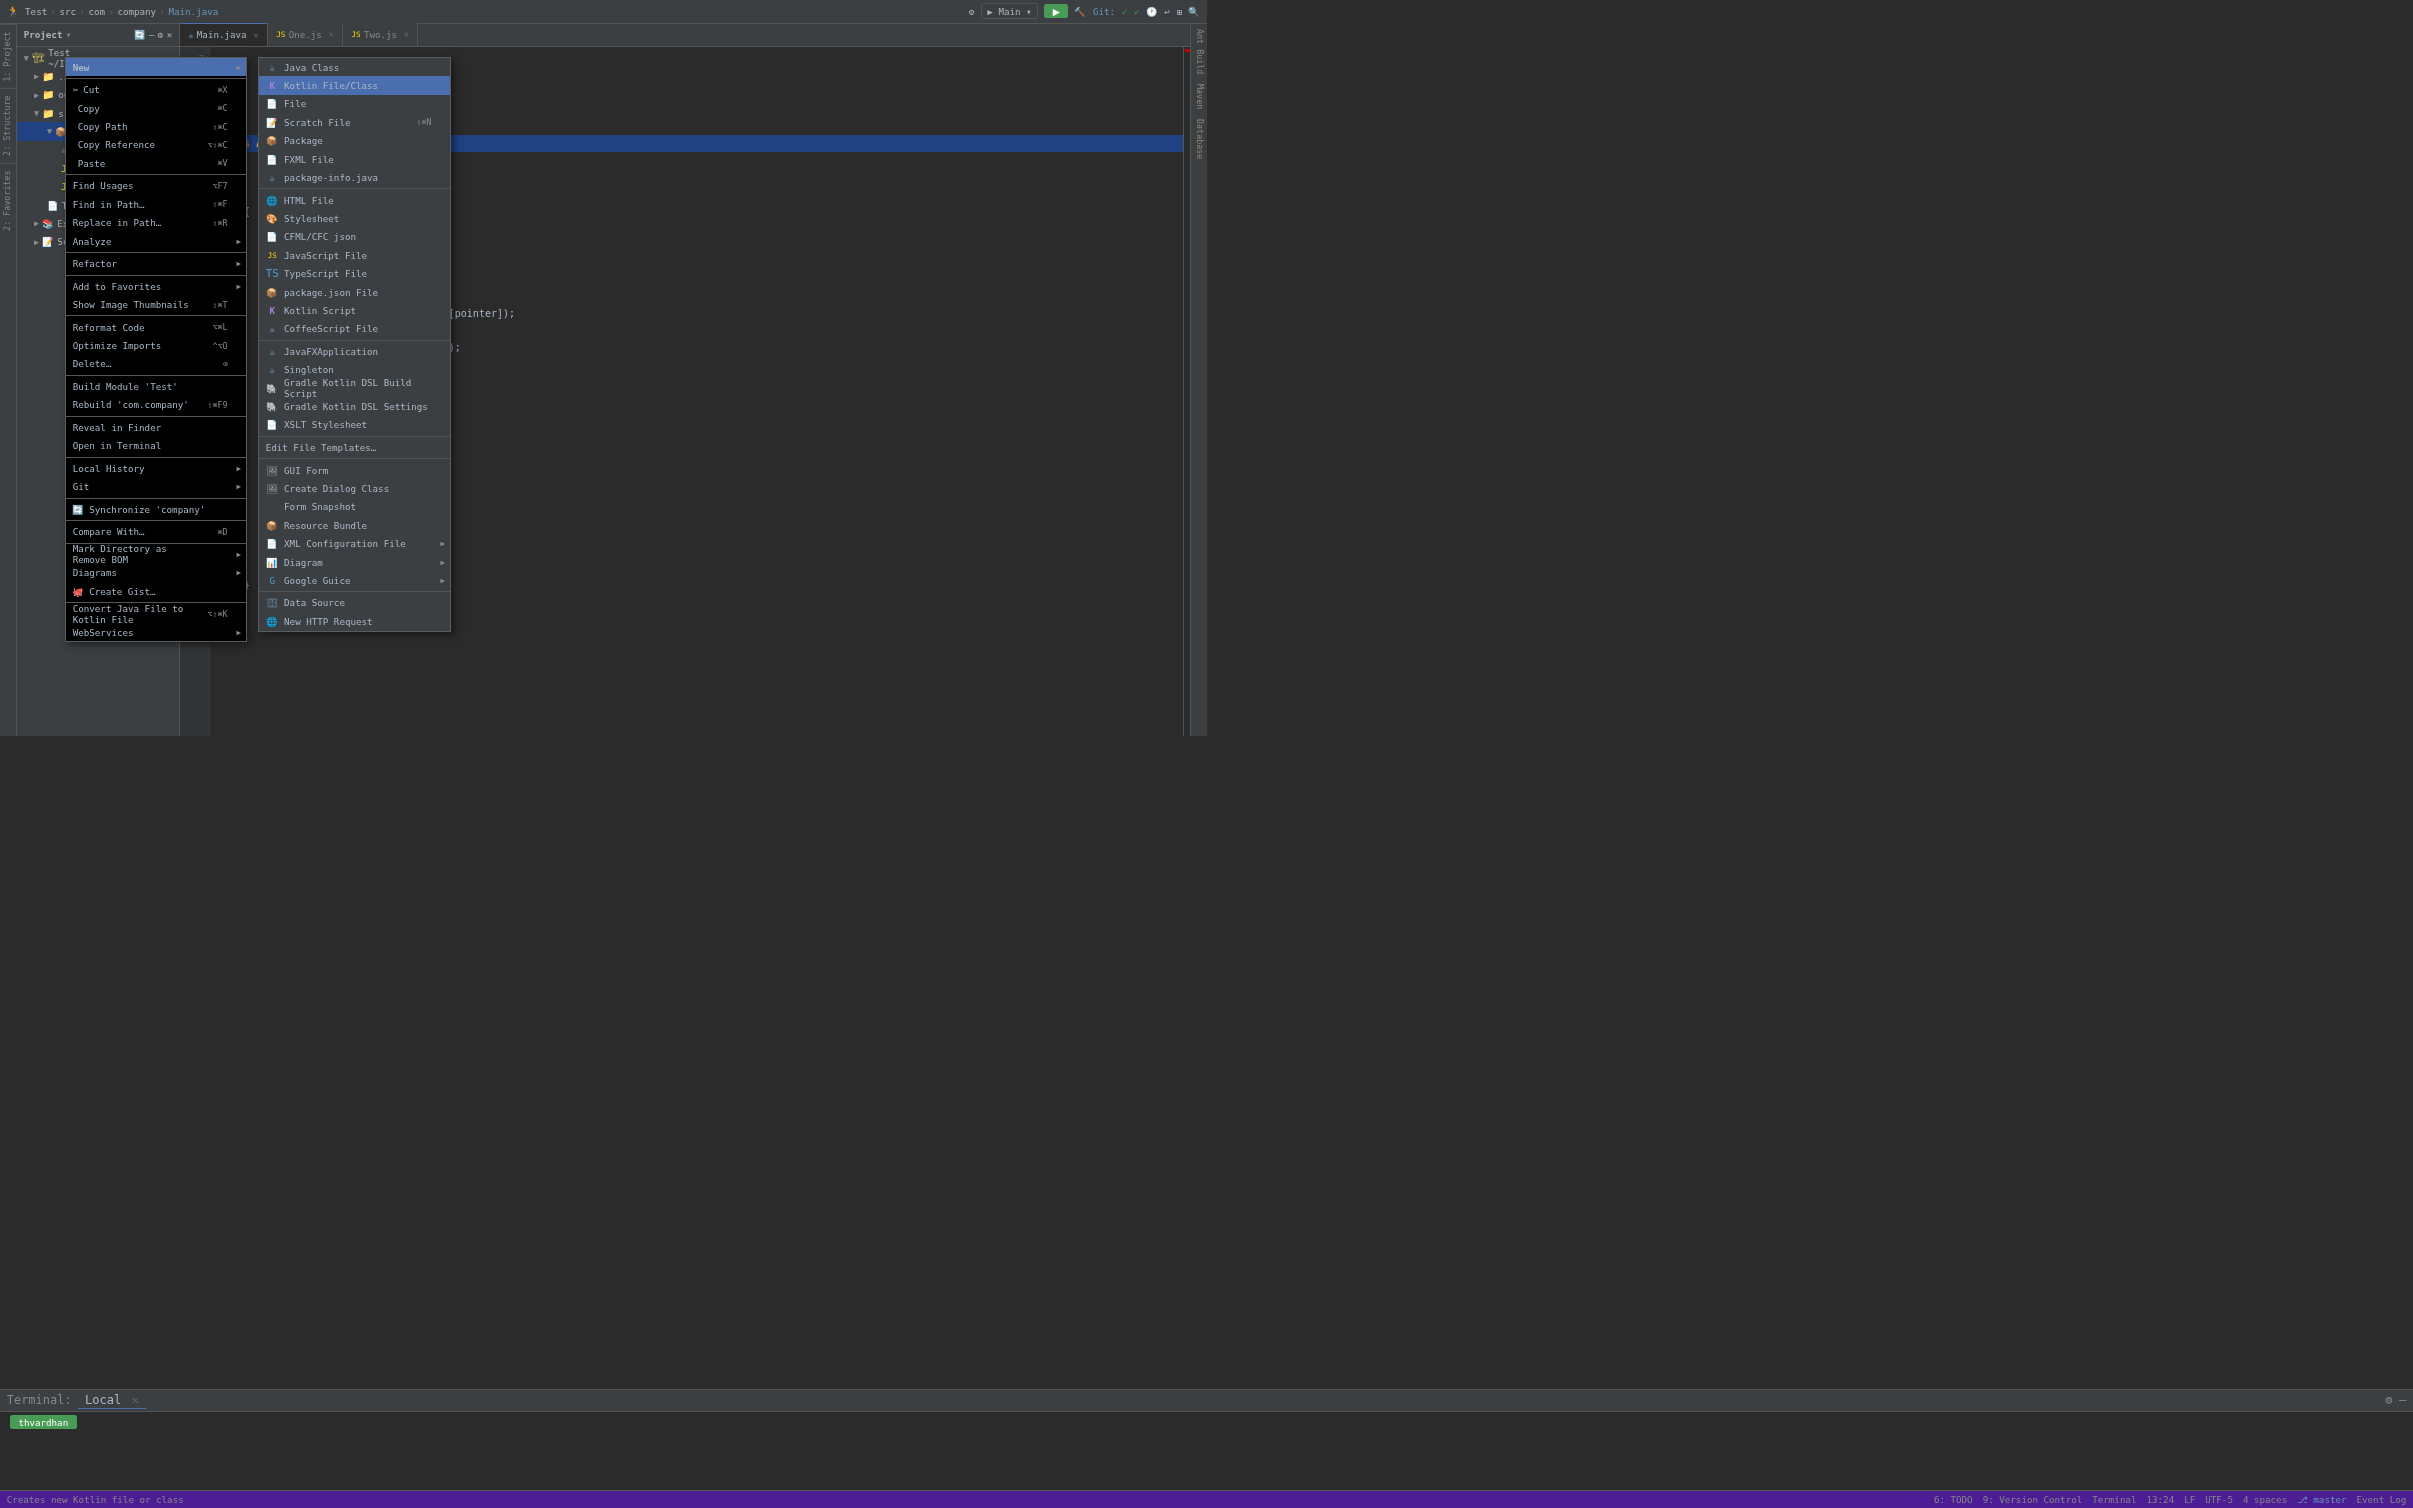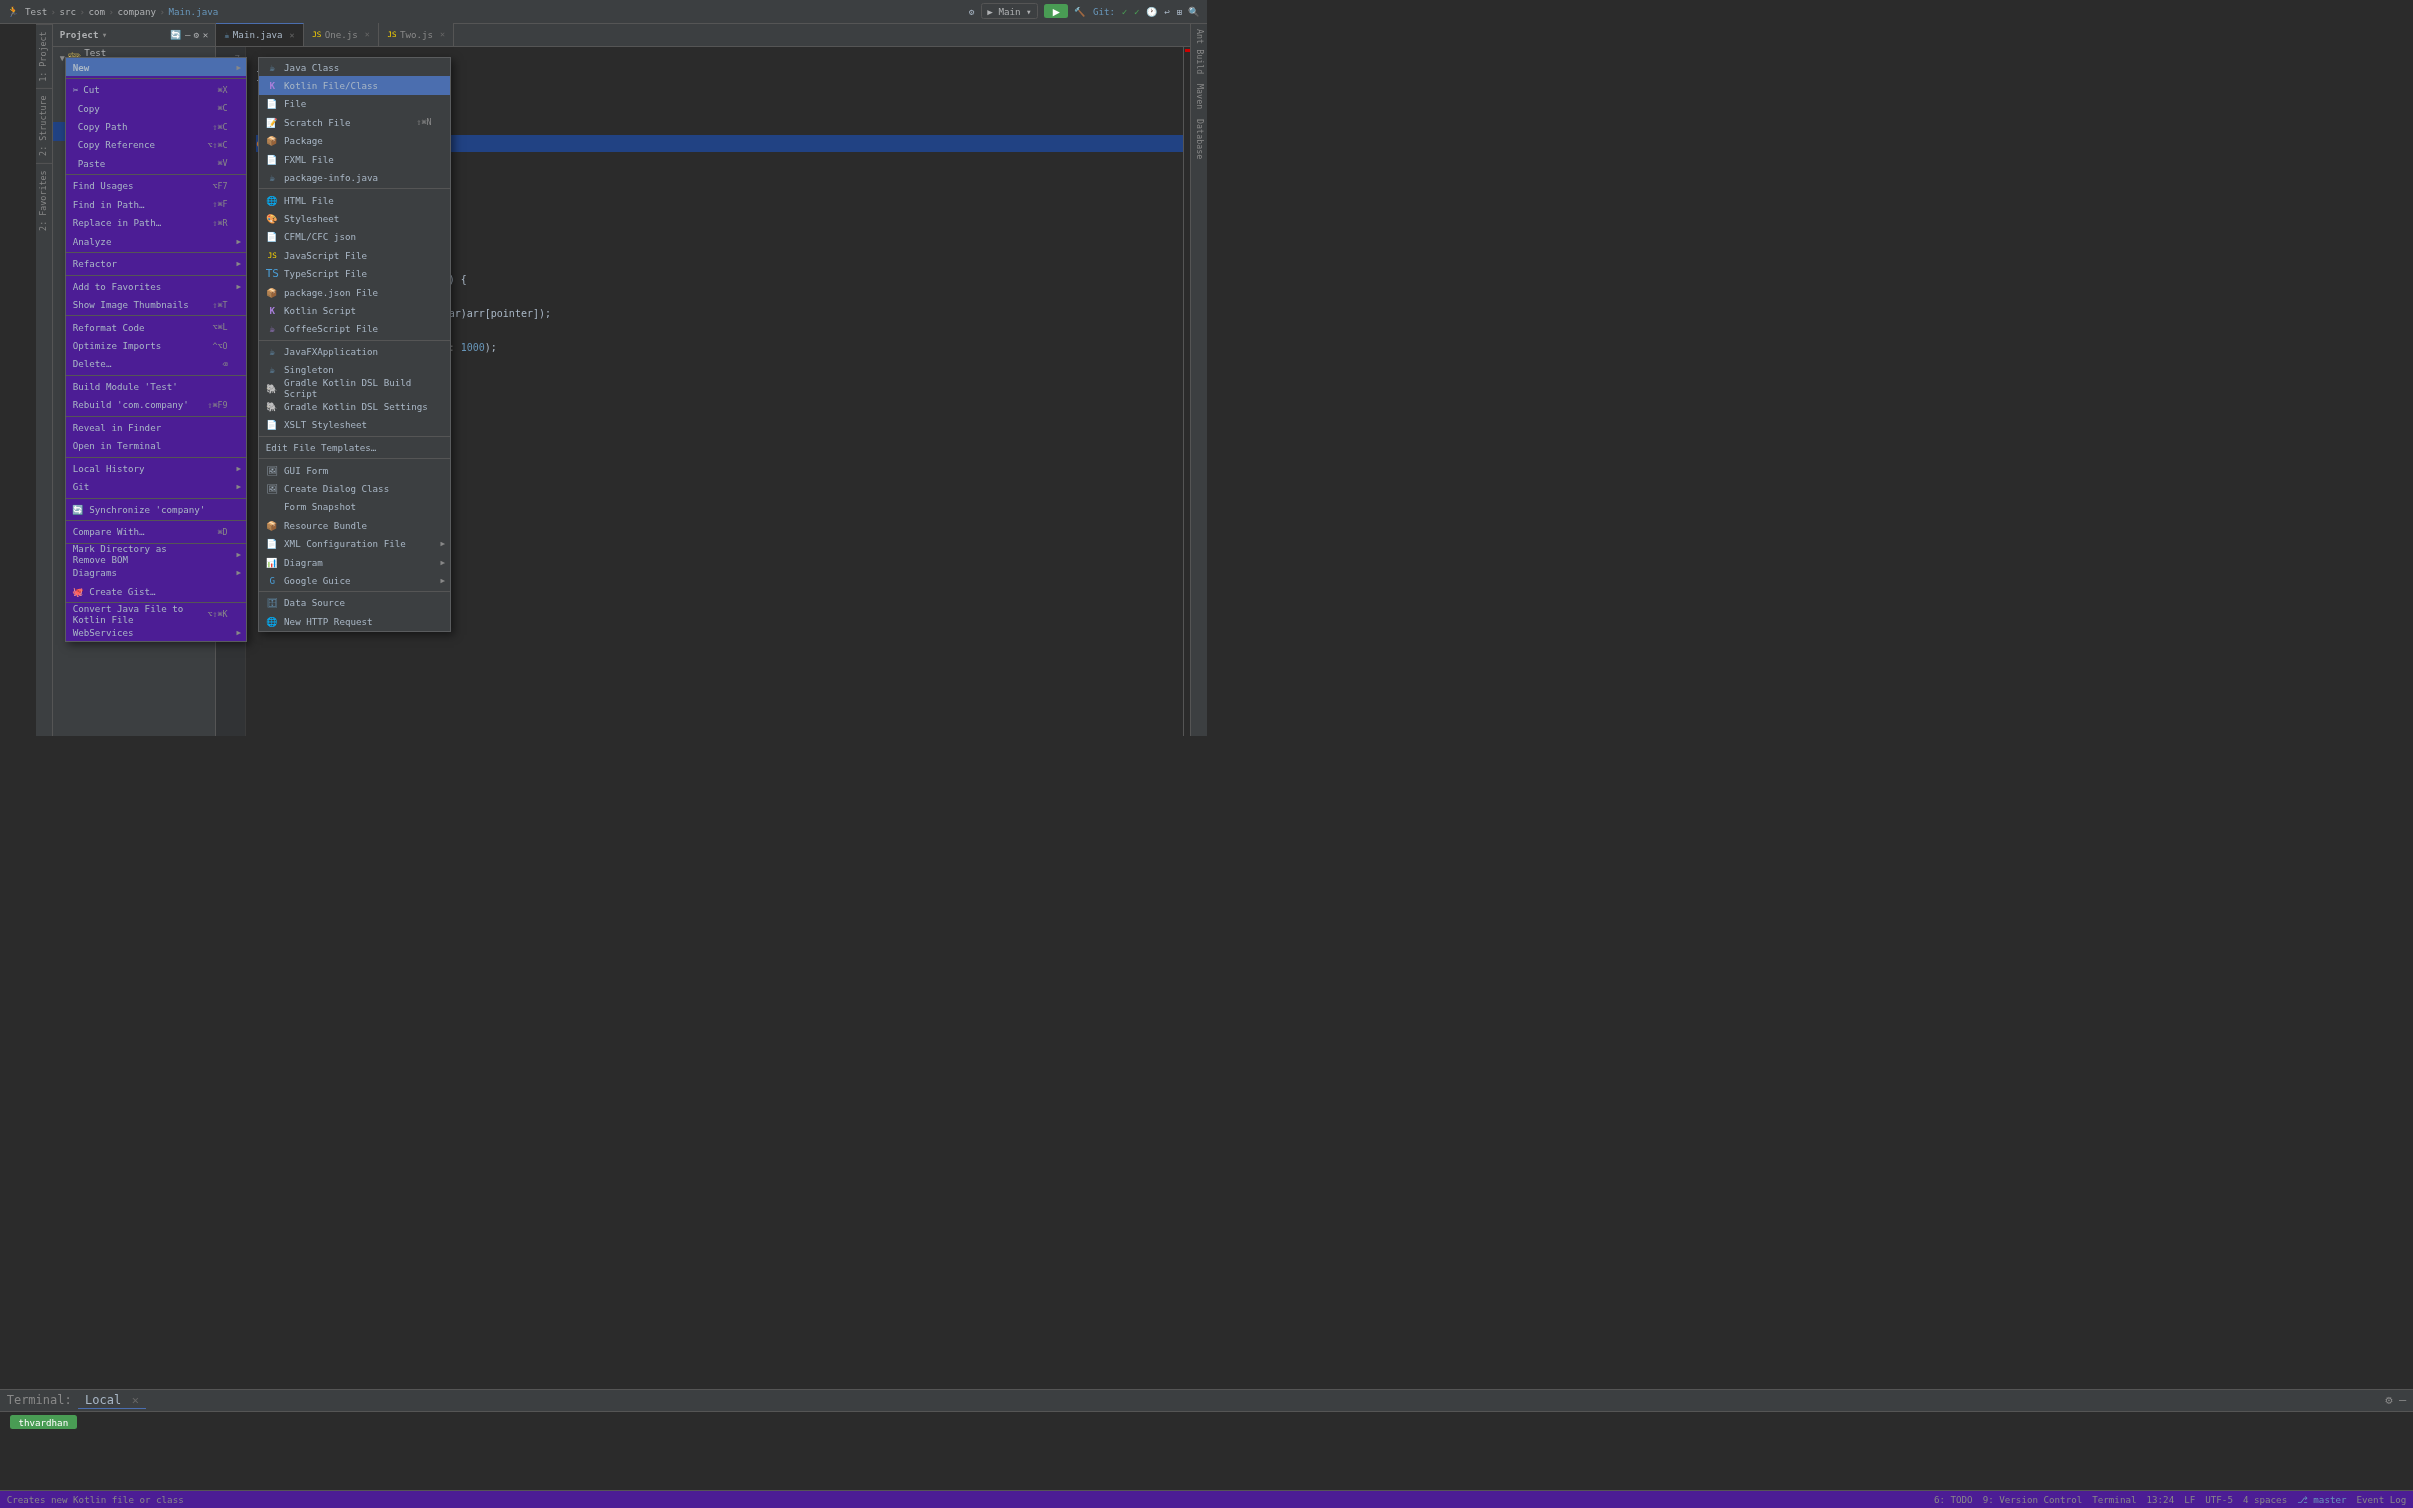--- a/index.html
+++ b/index.html
@@ -56,21 +56,20 @@
       color: #afb1b3;
       padding: 1.7px 5px;
       font-size: 9.2px;
       border-radius: 2.5px;
     }
 
     
     .main-layout {
       display: flex;
       height: calc(754px - 23.5px - 18.4px);
-      margin-left: 36px;
     }
 
     
     .left-sidebar {
       width: 163px;
       background: #3c3f41;
       border-right: 0.8px solid #555;
       display: flex;
       flex-direction: column;
     }
@@ -110,21 +109,21 @@
     .file-icon-java { color: #6897bb; }
     .file-icon-js { color: #ffd700; }
     .arrow { color: #8c8c8c; font-size: 8.4px; }
 
     
     .context-menu {
       position: absolute;
       left: 65px;
       top: 57px;
       width: 182px;
-      background: #4c1d95;
+      background: #000000;
       border: 0.8px solid #5a5c5e;
       box-shadow: 2.5px 2.5px 8.4px rgba(0,0,0,0.5);
       z-index: 100;
       font-size: 9.2px;
       color: #a9b7c6;
     }
     .cm-item {
       height: 18.4px;
       display: flex;
       align-items: center;

